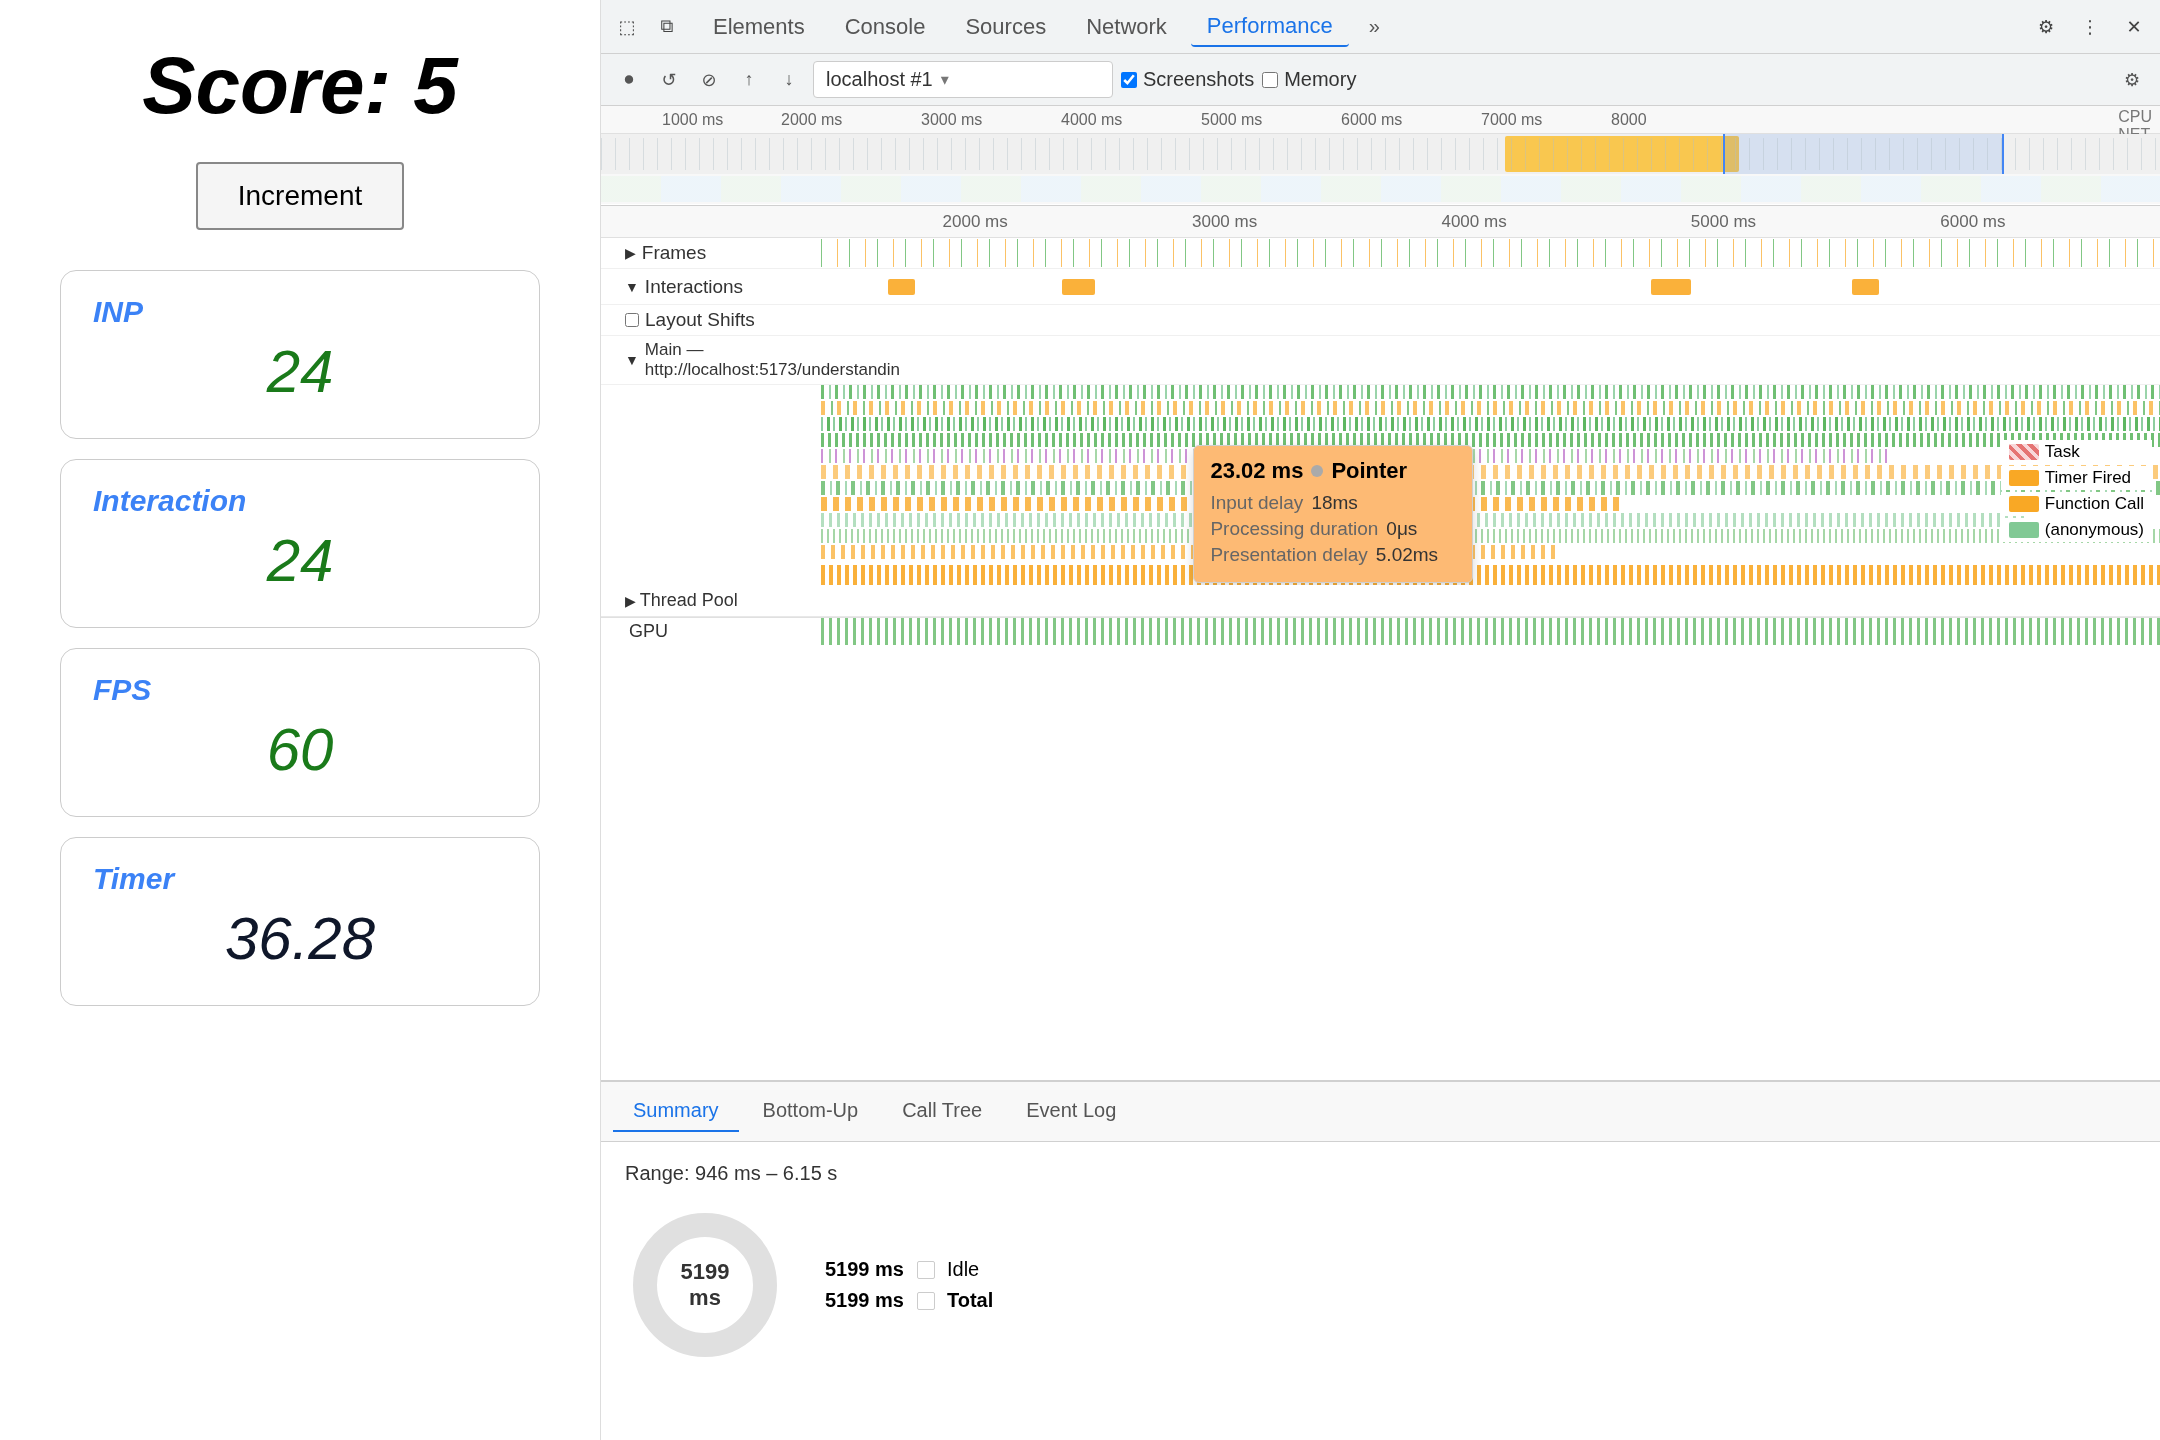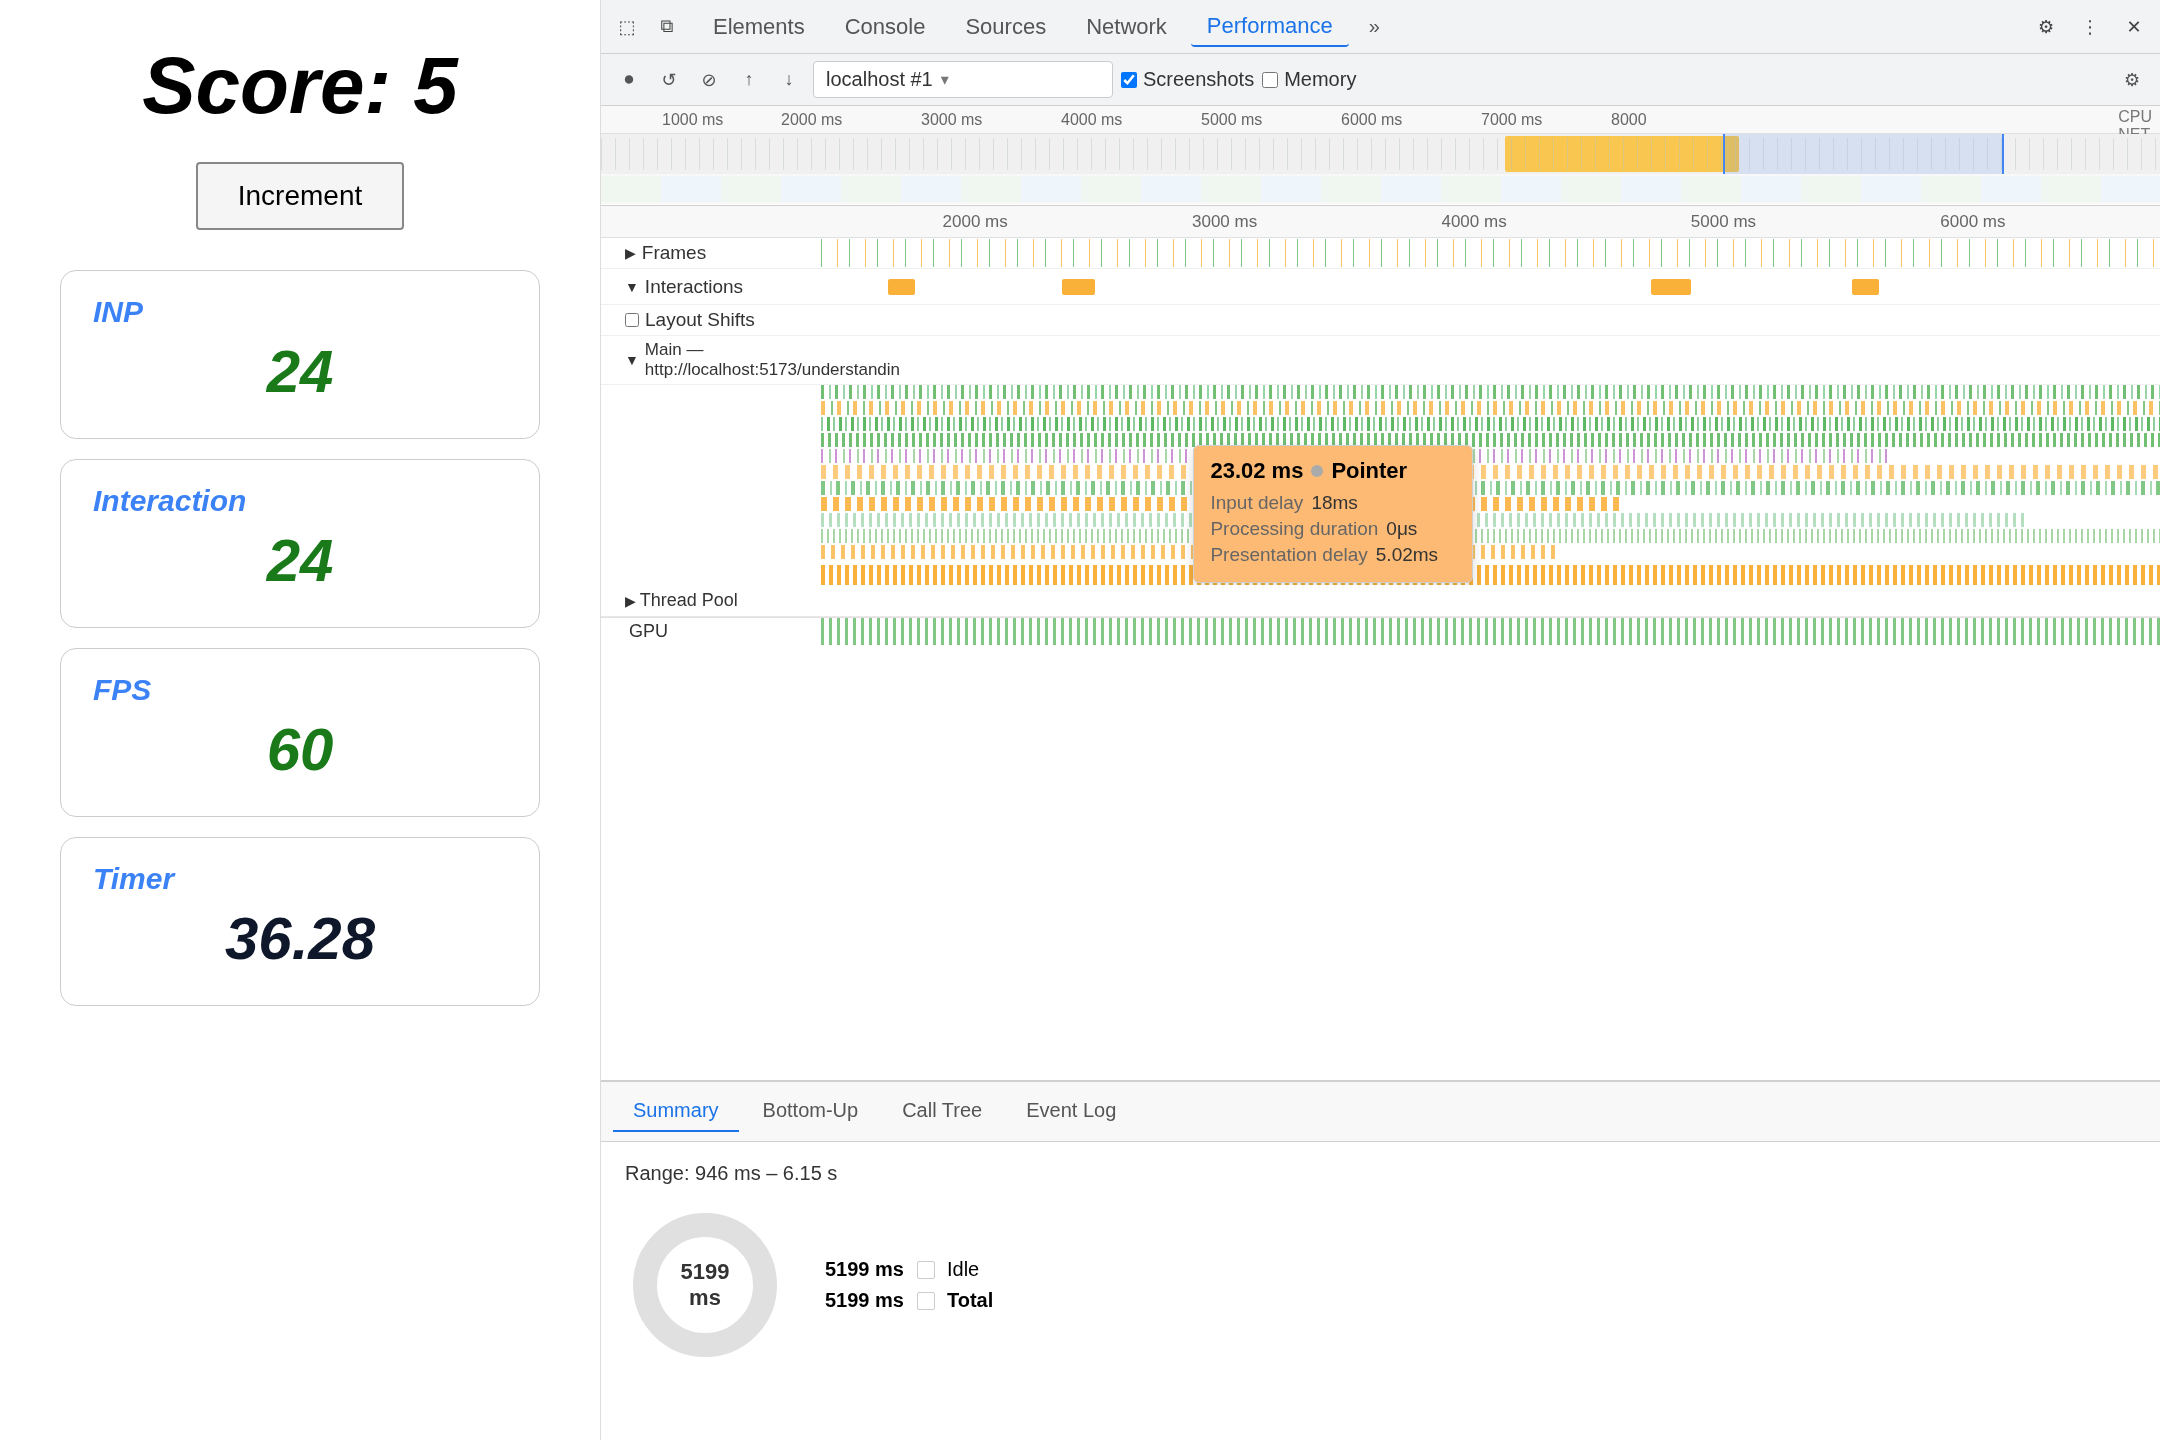--- a/index.html
+++ b/index.html
@@ -52,21 +52,21 @@
     .metric-label {
       font-size: 30px;
       font-weight: 700;
       font-style: italic;
       color: #3b82f6;
       margin-bottom: 8px;
     }
 
     .metric-value {
       font-size: 60px;
-      font-weight: 700;
+      font-weight: 400;
       font-style: italic;
       color: #1a7a1a;
       text-align: center;
       display: block;
     }
 
     .metric-value.timer {
       color: #0f172a;
     }
 
@@ -734,20 +734,38 @@
           <div class="tooltip-row">
             <span class="tooltip-key">Processing duration</span>
             <span>0μs</span>
           </div>
           <div class="tooltip-row">
             <span class="tooltip-key">Presentation delay</span>
             <span>5.02ms</span>
           </div>
         </div>
 
+        <div class="task-legend">
+          <div class="legend-item">
+            <div class="legend-swatch" style="background:repeating-linear-gradient(45deg,#e57373 0px,#e57373 4px,#f8d7da 4px,#f8d7da 8px);"></div>
+            <span>Task</span>
+          </div>
+          <div class="legend-item">
+            <div class="legend-swatch" style="background:#f9a825;"></div>
+            <span>Timer Fired</span>
+          </div>
+          <div class="legend-item">
+            <div class="legend-swatch" style="background:#f9a825;"></div>
+            <span>Function Call</span>
+          </div>
+          <div class="legend-item">
+            <div class="legend-swatch" style="background:#81c995;"></div>
+            <span>(anonymous)</span>
+          </div>
+        </div>
       </div>
 
       <div class="thread-section">
         <div class="thread-label">
           <span class="triangle">▶</span>
           <span>Thread Pool</span>
         </div>
         <div style="flex:1;height:100%;"></div>
       </div>
 

